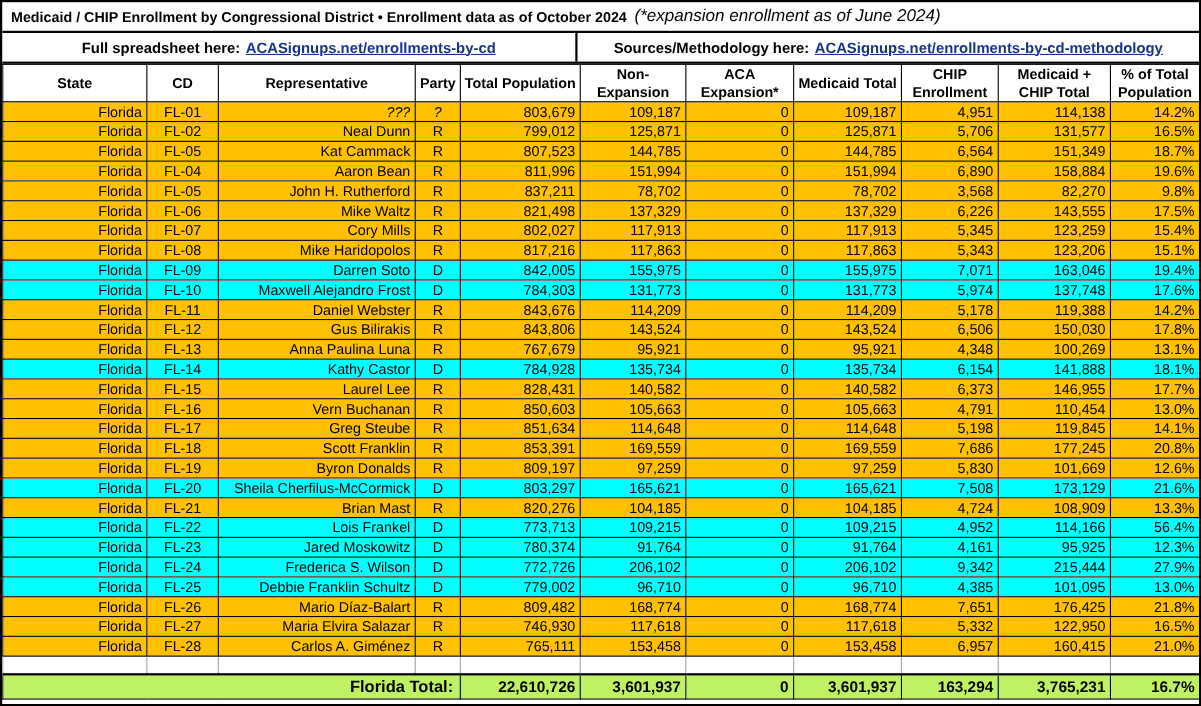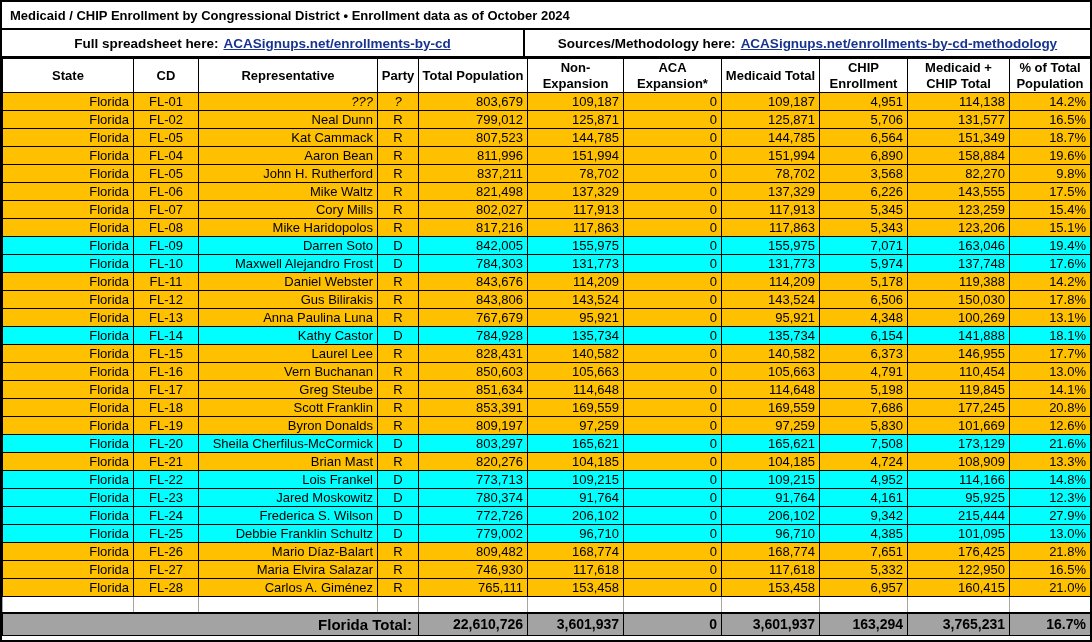--- a/index.html
+++ b/index.html
@@ -45,32 +45,33 @@
   tr.rep td { background:#FFC000; }
   tr.dem td { background:#00FFFF; }
   tr.vacant td:nth-child(3), tr.vacant td:nth-child(4) { font-style:italic; }
   .left { text-align:right; }
   .center { text-align:center; padding:0 1px; }
   .num { text-align:right; }
   
   tr.spacer td { background:#fff; border:1px solid #a6a6a6; border-top:1px solid #000; height:16px; }
   
   tr.total td {
-    background:#a3a3a3; border:1px solid #000; border-top:2px solid #000;
+    background:#bef264; border:1px solid #000; border-top:2px solid #000;
     font-weight:bold; font-size:14px; height:21px; line-height:21px;
   }
   tr.total td.total-label { font-size:15px; text-align:right; padding-right:6px; }
 </style>
 </head>
 <body>
 
 <div class="sheet">
 
   <div class="title-bar">
     <span class="title-main">Medicaid / CHIP Enrollment by Congressional District • Enrollment data as of October 2024</span>
+    <span class="title-note">(*expansion enrollment as of June 2024)</span>
   </div>
 
   <div class="links-bar">
     <div class="links-cell links-left">
       <span class="label">Full spreadsheet here:</span>
       <a class="sheet-link">ACASignups.net/enrollments-by-cd</a>
     </div>
     <div class="links-cell links-right">
       <span class="label">Sources/Methodology here:</span>
       <a class="sheet-link">ACASignups.net/enrollments-by-cd-methodology</a>
@@ -384,21 +385,21 @@
           <td class="left">Florida</td>
           <td class="center">FL-22</td>
           <td class="left">Lois Frankel</td>
           <td class="center">D</td>
           <td class="num">773,713</td>
           <td class="num">109,215</td>
           <td class="num">0</td>
           <td class="num">109,215</td>
           <td class="num">4,952</td>
           <td class="num">114,166</td>
-          <td class="num">14.8%</td>
+          <td class="num">56.4%</td>
         </tr>
         <tr class="dem">
           <td class="left">Florida</td>
           <td class="center">FL-23</td>
           <td class="left">Jared Moskowitz</td>
           <td class="center">D</td>
           <td class="num">780,374</td>
           <td class="num">91,764</td>
           <td class="num">0</td>
           <td class="num">91,764</td>

